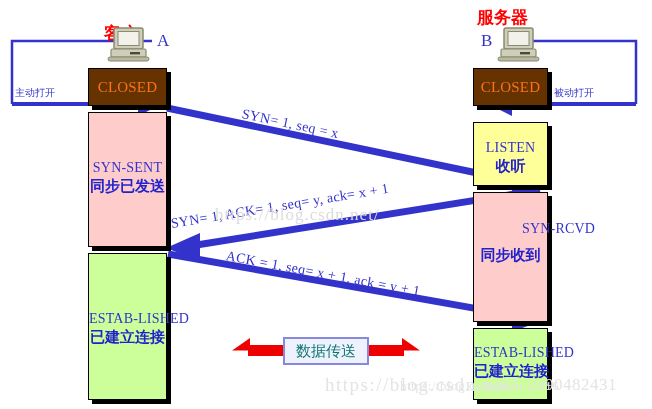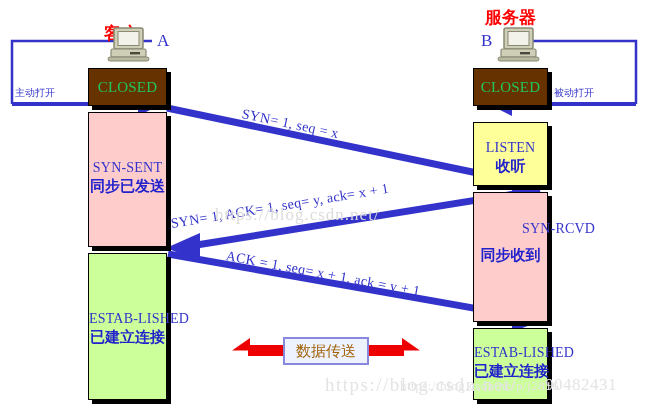--- a/index.html
+++ b/index.html
@@ -20,38 +20,38 @@
   .pc{width:46px;height:40px;}
 
   
   .sbox{box-sizing:border-box;border:1px solid #000;
         box-shadow:4px 4px 0 0 #000;}
   .sbox .en{font-family:"Liberation Serif",serif;font-size:14px;
         color:#3333cc;white-space:nowrap;letter-spacing:.2px;}
   .sbox .cn{font-family:"Liberation Sans",sans-serif;font-size:15px;
         font-weight:bold;color:#2222cc;white-space:nowrap;}
   .sbox.closed{background:#663300;border:1px solid #000;}
-  .sbox.closed .en{color:#22c55e;font-size:15px;}
+  .sbox.closed .en{color:#f97316;font-size:15px;}
   .sbox.pink{background:#ffcccc;}
   .sbox.yellow{background:#ffff99;}
   .sbox.green{background:#ccff99;}
   .boxtext{position:absolute;left:0;width:100%;text-align:center;}
 
   
   .openlbl{font-family:"Liberation Sans",sans-serif;font-size:10px;
       font-weight:normal;color:#3333cc;white-space:nowrap;background:#fff;
       padding:0 1px;}
 
   
   .msg{font-family:"Liberation Serif",serif;font-size:14px;color:#3333cc;
       white-space:nowrap;transform-origin:left center;letter-spacing:.3px;}
 
   
   .dtbox{box-sizing:border-box;background:#eef2ff;border:2px solid #8888dd;
-      font-family:"Liberation Sans",sans-serif;font-size:15px;color:#a16207;
+      font-family:"Liberation Sans",sans-serif;font-size:15px;color:#0f766e;
       text-align:center;line-height:24px;white-space:nowrap;}
 
   
   .wm{font-family:"Liberation Serif",serif;color:#dcdcdc;white-space:nowrap;}
   .wm2{font-family:"Liberation Serif",serif;color:#e4e4e4;white-space:nowrap;}
 
   svg{position:absolute;left:0;top:0;}
 </style>
 </head>
 <body>
@@ -121,21 +121,21 @@
   <div class="abs sbox pink" style="left:88px;top:112px;width:79px;height:135px;">
     <div class="boxtext cn" style="top:64px;">同步已发送</div>
     <div class="boxtext en" style="top:47px;">SYN-SENT</div>
   </div>
 
   <div class="abs sbox green" style="left:88px;top:253px;width:79px;height:147px;">
     <div class="boxtext en" style="top:57px;">ESTAB-LISHED</div>
     <div class="boxtext cn" style="top:74px;">已建立连接</div>
   </div>
 
-  <div class="abs role-title" style="left:477px;top:6px;margin-left:8px;">服务器</div>
+  <div class="abs role-title" style="left:477px;top:6px;">服务器</div>
 
   <div class="abs node-letter" style="left:481px;top:31px;">B</div>
   <div class="abs" style="left:497px;top:26px;">
     <svg class="pc" viewBox="0 0 46 40" width="46" height="40">
       <rect x="7" y="2" width="29" height="21" rx="2" fill="#cfcfb8" stroke="#8a8a74" stroke-width="1.5"></rect>
       <rect x="11" y="5.5" width="21" height="14" fill="#f2f2ea" stroke="#8a8a74" stroke-width="1"></rect>
       <rect x="4" y="23" width="35" height="8" rx="1.5" fill="#cfcfb8" stroke="#8a8a74" stroke-width="1.2"></rect>
       <rect x="23" y="26" width="10" height="2.4" fill="#4a4a3c"></rect>
       <rect x="1" y="31" width="41" height="4" rx="2" fill="#b9b9a2" stroke="#8a8a74" stroke-width="1"></rect>
     </svg>

